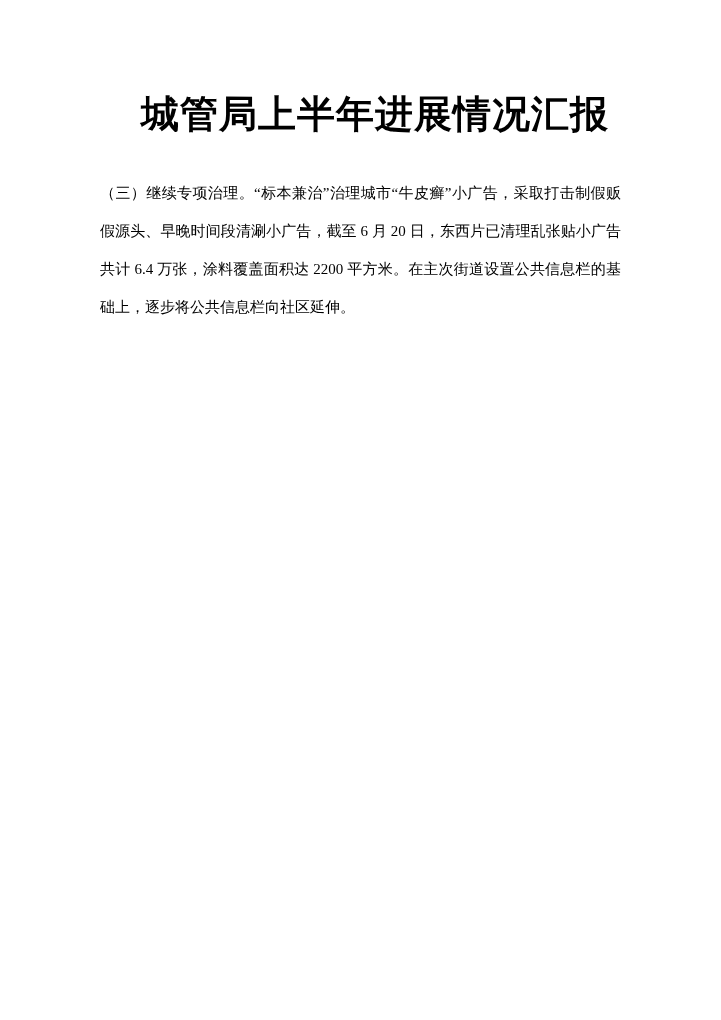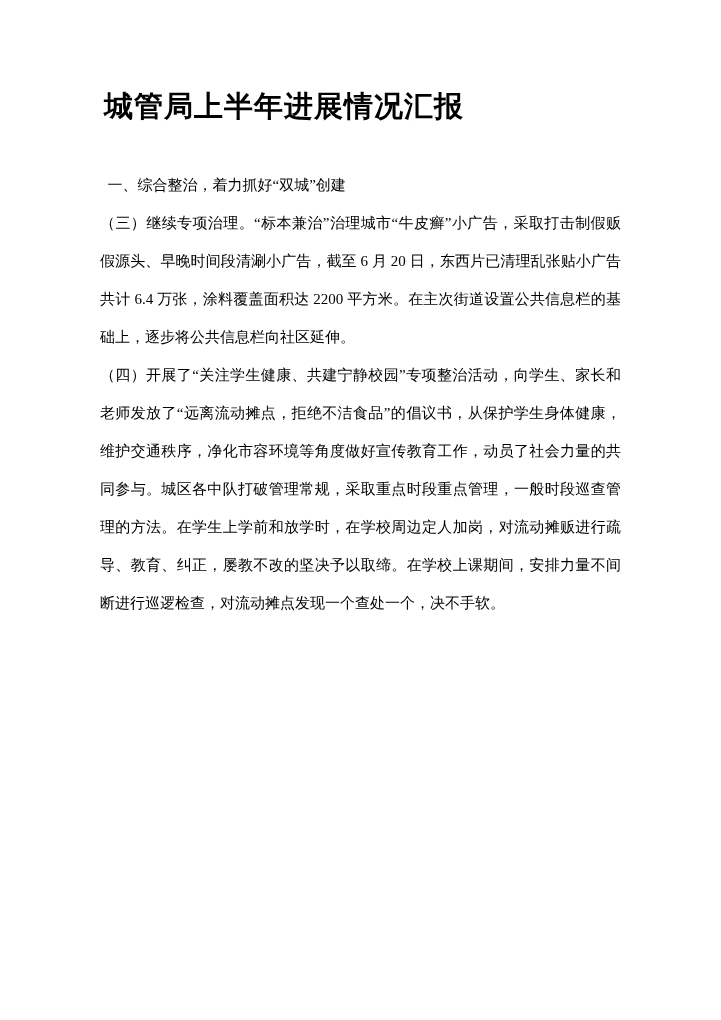--- a/index.html
+++ b/index.html
@@ -16,25 +16,25 @@
   .page {
     position: relative;
     width: 721px;
     height: 1020px;
     box-sizing: border-box;
     background: #ffffff;
     padding: 84px 100px 0 100px;
     color: #000000;
   }
   .doc-title {
-    margin: 4px;
-    font-size: 29px;
+    margin: 12px;
+    font-size: 38px;
     line-height: 36px;
     font-weight: 700;
-    text-align: left;
+    text-align: right;
     letter-spacing: 1px;
     color: #000000;
   }
   .doc-body {
     margin-top: 42px;
     font-size: 15px;
     line-height: 38px;
     text-align: justify;
     text-justify: inter-ideograph;
     color: #000000;
@@ -47,21 +47,19 @@
     text-indent: 0.5em;
   }
 </style>
 </head>
 <body>
 
 <div class="page">
   <h1 class="doc-title">城管局上半年进展情况汇报</h1>
 
   <div class="doc-body">
-    <p class="section-heading">一、综合整治，着力抓好“双城”创建</p>
 
 
     <p class="body-paragraph">（三）继续专项治理。“标本兼治”治理城市“牛皮癣”小广告，采取打击制假贩假源头、早晚时间段清涮小广告，截至 6 月 20 日，东西片已清理乱张贴小广告共计 6.4 万张，涂料覆盖面积达 2200 平方米。在主次街道设置公共信息栏的基础上，逐步将公共信息栏向社区延伸。</p>
 
-    <p class="body-paragraph">（四）开展了“关注学生健康、共建宁静校园”专项整治活动，向学生、家长和老师发放了“远离流动摊点，拒绝不洁食品”的倡议书，从保护学生身体健康，维护交通秩序，净化市容环境等角度做好宣传教育工作，动员了社会力量的共同参与。城区各中队打破管理常规，采取重点时段重点管理，一般时段巡查管理的方法。在学生上学前和放学时，在学校周边定人加岗，对流动摊贩进行疏导、教育、纠正，屡教不改的坚决予以取缔。在学校上课期间，安排力量不间断进行巡逻检查，对流动摊点发现一个查处一个，决不手软。</p>
 
   </div>
 </div>
 
 </body></html>

